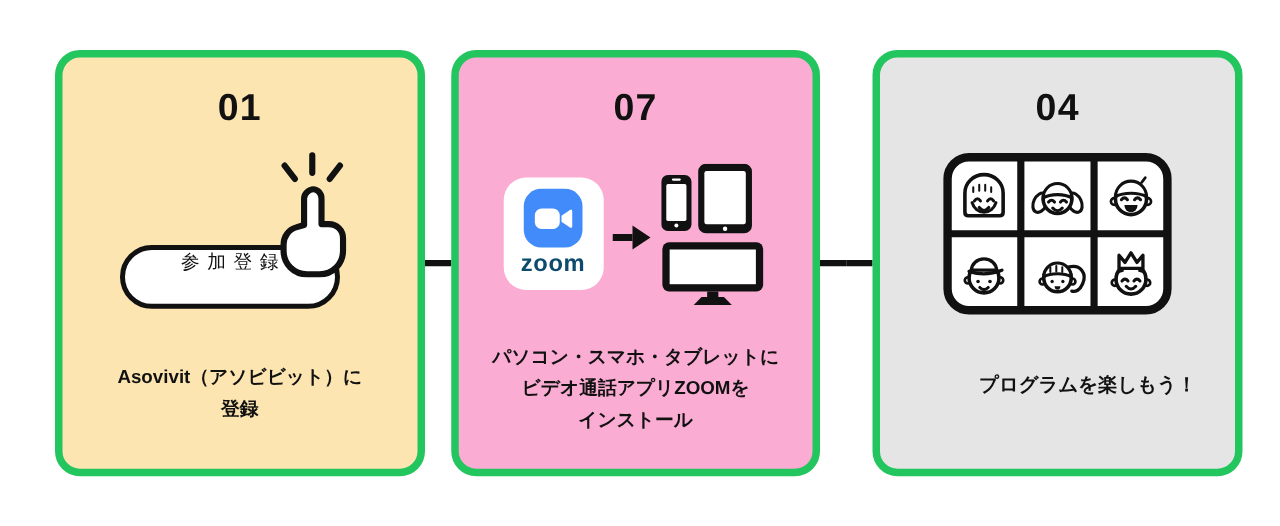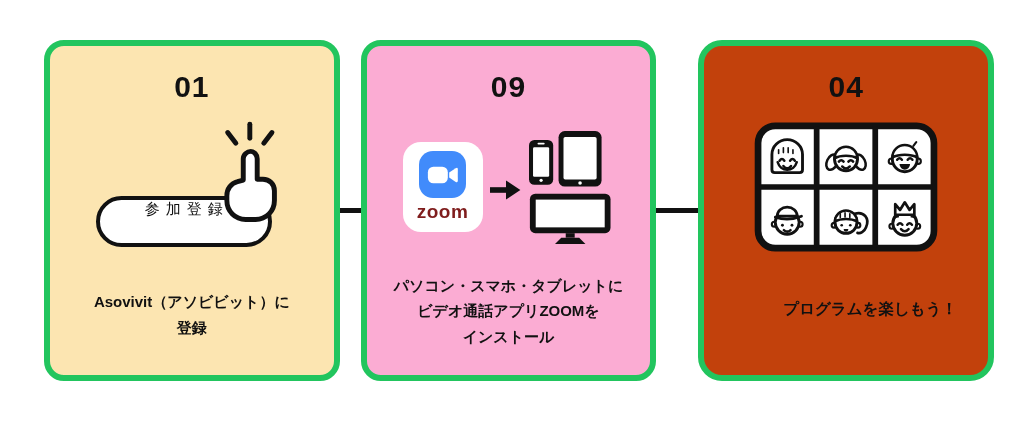--- a/index.html
+++ b/index.html
@@ -73,31 +73,31 @@
     </div>
     <div class="caption">
       <span>Asovivit（アソビビット）に</span>
       <span>登録</span>
     </div>
   </section>
 
   <div class="connector"></div>
 
   <section class="card card-2" style="background-color: rgb(251, 172, 211);">
-    <div class="num">09</div>
+    <div class="num">07</div>
     <div class="icon-zone">
       <div class="install-row">
         <div class="zoom-app">
           <div class="zoom-sq" style="background-color: rgb(65, 139, 251);">
             <svg width="32" height="22" viewBox="0 0 46 32">
               <rect x="1" y="4" width="29" height="24" rx="8" fill="#fff"></rect>
               <path d="M32,12.5 L41.5,6 Q44.5,4.2 44.5,7.5 V24.5 Q44.5,27.8 41.5,26 L32,19.5 Z" fill="#fff"></path>
             </svg>
           </div>
-          <div class="zoom-word" style="color: #7f1d1d;">zoom</div>
+          <div class="zoom-word" style="color: #0c4a6e;">zoom</div>
         </div>
         <svg class="arrow-svg" viewBox="0 0 40 30">
           <rect x="0" y="11.5" width="20" height="7" fill="#111"></rect>
           <polygon points="20,3 38,15 20,27" fill="#111"></polygon>
         </svg>
         <svg class="devices-svg" viewBox="0 0 96 126">
           <rect x="0" y="10" width="27" height="50" rx="6" fill="#111"></rect>
           <rect x="4.5" y="18" width="18" height="33" rx="1.5" fill="#fff"></rect>
           <rect x="9.5" y="13" width="8" height="2" rx="1" fill="#fff"></rect>
           <circle cx="13.5" cy="55" r="1.8" fill="#fff"></circle>
@@ -116,21 +116,21 @@
       <span>ビデオ通話アプリZOOMを</span>
       <span>インストール</span>
     </div>
   </section>
 
   <div class="connector"></div>
 
 
   <div class="connector"></div>
 
-  <section class="card card-4" style="background-color: #c2410c; border-radius: 24px;">
+  <section class="card card-4" style="background-color: #e5e5e5;">
     <div class="num">04</div>
     <div class="icon-zone">
       <svg class="gallery-svg" viewBox="0 0 192 136">
         <rect x="4" y="4" width="184" height="128" rx="18" fill="#fff" stroke="#111" stroke-width="7"></rect>
         <path d="M65.3,5 V131 M126.6,5 V131 M5,68 H187" stroke="#111" stroke-width="6"></path>
 
         <g transform="translate(34.5,37)" stroke="#111" fill="none" stroke-width="2.6" stroke-linecap="round">
           <path d="M-16,13 V-3 A16,15.5 0 0 1 16,-3 V13 Q16,16 13,16 H-13 Q-16,16 -16,13 Z" fill="#fff" stroke-width="3" stroke-linejoin="round"></path>
           <path d="M-10,5 A10.5,11.5 0 0 0 10,5" fill="#fff"></path>
           <path d="M-9,-8 v4 M-4,-10 v5 M1,-10 v5 M6,-8 v4" stroke-width="1.7"></path>

